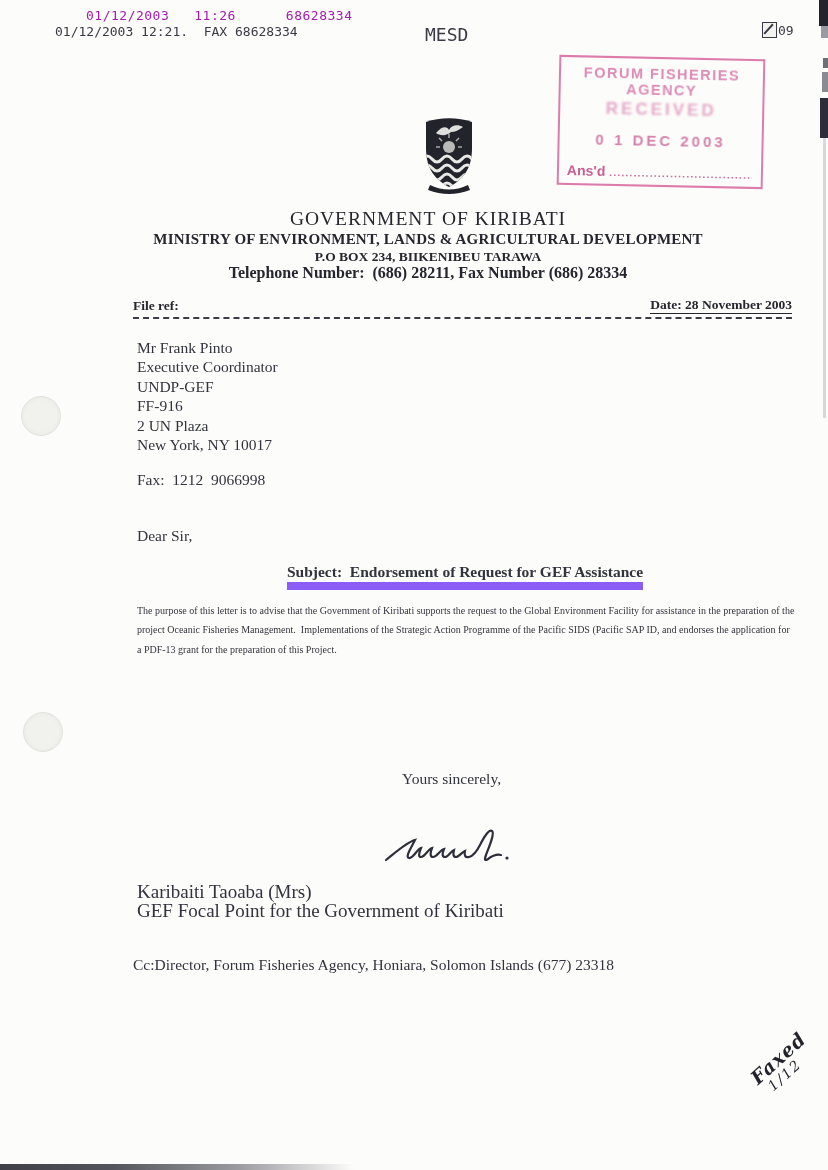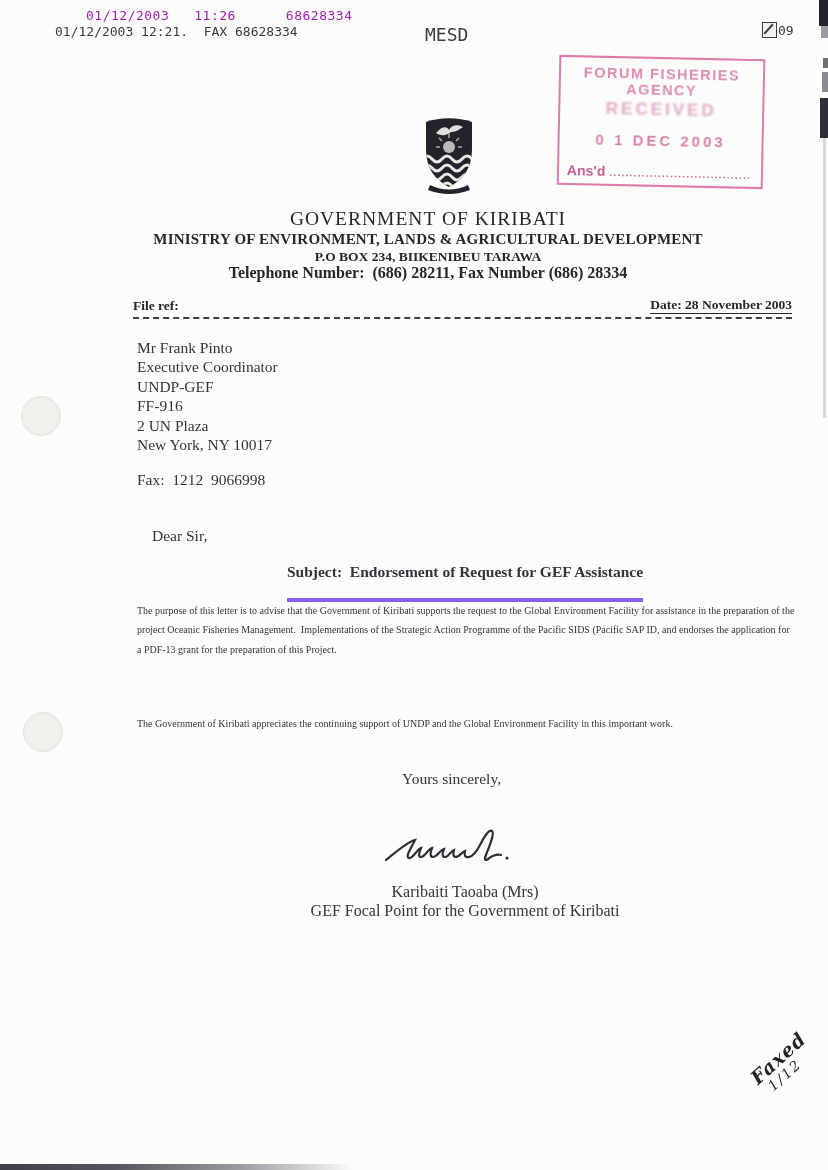--- a/index.html
+++ b/index.html
@@ -33,29 +33,29 @@
   .lh{position:absolute;left:100px;width:656px;text-align:center;color:#26262e;}
   .gov{top:208px;font-size:19.5px;letter-spacing:1px;}
   .min{top:231px;font-size:15px;font-weight:bold;letter-spacing:.2px;}
   .pob{top:249px;font-size:13.5px;font-weight:bold;}
   .tel{top:264px;font-size:16px;font-weight:bold;}
   .refrow{position:absolute;left:133px;right:36px;top:277px;display:flex;justify-content:space-between;align-items:flex-end;border-bottom:2.5px dashed #3c3c46;padding-bottom:3px;font-size:13.5px;font-weight:bold;color:#26262e;margin-top:20px;}
   .dateu{border-bottom:1.5px solid #26262e;}
   
   .recipient{position:absolute;left:137px;top:338px;font-size:15.5px;line-height:19.4px;}
   .faxline{position:absolute;left:137px;top:471px;font-size:15.5px;}
-  .salutation{position:absolute;left:152px;top:527px;font-size:15.5px;}
+  .salutation{position:absolute;left:137px;top:527px;font-size:15.5px;}
   .subjectwrap{position:absolute;left:137px;top:563px;width:656px;text-align:center;}
-  .subject{display:inline-block;font-weight:bold;font-size:15.5px;border-bottom:4px solid #8b5cf6;padding-bottom:17px;}
+  .subject{display:inline-block;font-weight:bold;font-size:15.5px;border-bottom:8px solid #8b5cf6;padding-bottom:1px;}
   .para{position:absolute;left:137px;width:658px;font-size:10px;line-height:19.4px;text-align:left;}
   .p1{top:601px;}
   .p2{top:714px;}
   .closing{position:absolute;left:402px;top:770px;font-size:15.5px;}
   .signature{position:absolute;left:383px;top:826px;}
-  .signname{position:absolute;left:137px;top:882px;width:656px;text-align:center;font-size:16px;line-height:19.4px;}
+  .signname{position:absolute;left:137px;top:882px;width:656px;text-align:left;font-size:19px;line-height:19.4px;}
   .ccline{position:absolute;left:133px;top:956px;font-size:15.5px;}
   
   .handnote{position:absolute;left:746px;top:1072px;transform:rotate(-42deg);transform-origin:left top;color:#23232c;font-family:"DejaVu Serif","Liberation Serif",serif;font-style:italic;}
   .handnote .h1{font-size:19px;font-weight:bold;letter-spacing:1px;}
   .handnote .h2{font-size:14px;margin-left:7px;margin-top:-2px;letter-spacing:2px;}
   
   .hole{position:absolute;width:38px;height:38px;border-radius:50%;background:#f1f1ee;border:1px solid #e2e2de;box-shadow:inset 0 0 4px #e6e6e2;}
   .hole1{left:21px;top:396px;}
   .hole2{left:23px;top:712px;}
   
@@ -135,34 +135,34 @@
     <div>2 UN Plaza</div>
     <div>New York, NY 10017</div>
   </div>
   <div class="faxline pre">Fax:  1212  9066998</div>
 
   <div class="salutation">Dear Sir,</div>
   <div class="subjectwrap">
     <span class="subject pre">Subject:  Endorsement of Request for GEF Assistance</span>
   </div>
   <div class="para p1 pre">The purpose of this letter is to advise that the Government of Kiribati supports the request to the Global Environment Facility for assistance in the preparation of the project Oceanic Fisheries Management.  Implementations of the Strategic Action Programme of the Pacific SIDS (Pacific SAP ID, and endorses the application for a PDF-13 grant for the preparation of this Project.</div>
-  <div class="para p2 pre">The Government of Kiribati appreciates the continuing support of UNDP and the Global Environment Facility in this important work.</div>
   <div class="closing">Yours sincerely,</div>
 
   <div class="signature">
     <svg width="150" height="48" viewBox="0 0 150 48">
       <path d="M3 34 C 13 26, 24 16, 32 14 C 28 22, 22 31, 26 32 C 30 33, 34 23, 38 22 C 36 27, 35 31, 38 31 C 42 31, 45 23, 49 22 C 47 27, 47 31, 50 31 C 54 31, 57 24, 61 23 C 59 28, 59 31, 62 31 C 65 31, 68 25, 71 24 C 70 28, 70 31, 73 31 C 76 31, 79 26, 82 25 C 81 29, 82 32, 86 31 C 90 30, 94 25, 97 19 C 101 11, 106 3, 109 5 C 112 7, 106 21, 103 29 C 101 34, 102 35, 105 33 C 109 30, 114 28, 118 29" stroke="#2e2e3a" stroke-width="2.2" fill="none" stroke-linecap="round"></path>
       <circle cx="124" cy="32" r="1.6" fill="#2e2e3a"></circle>
     </svg>
   </div>
   <div class="signname">
     <div>Karibaiti Taoaba (Mrs)</div>
     <div>GEF Focal Point for the Government of Kiribati</div>
   </div>
 
+  <div class="ccline">Cc:Director, Forum Fisheries Agency, Honiara, Solomon Islands (677) 23318</div>
 
   <div class="handnote">
     <div class="h1">Faxed</div>
     <div class="h2">1/12</div>
   </div>
 
   <div class="hole hole1"></div>
   <div class="hole hole2"></div>
 
   <div class="edge">

